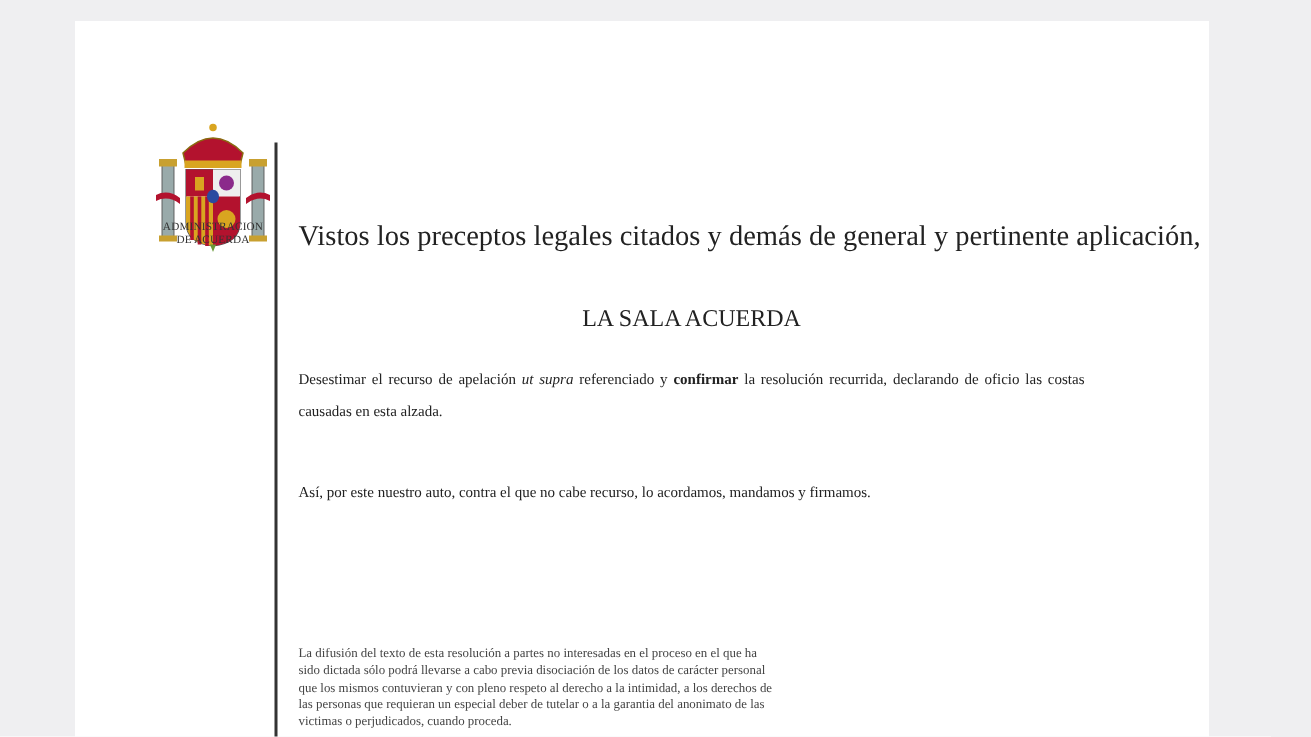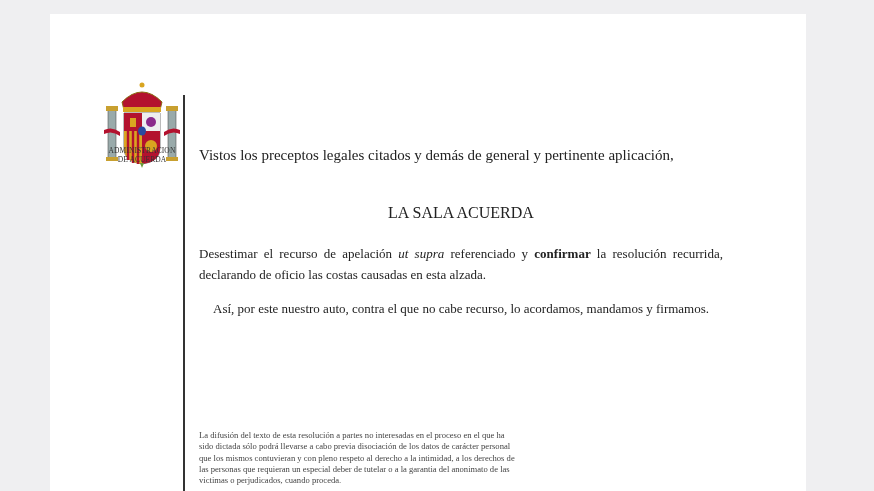--- a/index.html
+++ b/index.html
@@ -3,25 +3,25 @@
 <meta charset="utf-8">
 <style>
   html, body { margin:0; padding:0; }
   body { width:874px; height:491px; background:#efeff1; position:relative; overflow:hidden; }
   .page { position:absolute; left:50px; top:14px; width:756px; height:480px; background:#fff; }
   .rule { position:absolute; left:133px; top:81px; width:1.5px; height:400px; background:#333; }
   .crest { position:absolute; left:52px; top:66px; width:80px; height:120px; }
   .crest-label { position:absolute; left:50px; top:132px; width:84px; text-align:center;
     font-family:Liberation Serif, serif; font-size:7.5px; line-height:9px; color:#333; letter-spacing:0.1px; }
   .serif { font-family:"Liberation Serif", serif; color:#222; position:absolute; }
-  .p1 { left:149px; top:133px; font-size:15px; white-space:nowrap; }
+  .p1 { left:149px; top:133px; font-size:19px; white-space:nowrap; }
   .title { left:149px; width:524px; top:190px; text-align:center; font-weight:normal; font-size:16px; }
-  .just { left:149px; width:524px; font-size:13px; line-height:21px; text-align:justify; text-align-last:left; }
+  .just { left:149px; width:524px; font-size:10px; line-height:21px; text-align:justify; text-align-last:left; }
   .p2 { top:229px; }
-  .p3 { top:284px;margin-left:14px; }
+  .p3 { top:304px; }
   .footer { position:absolute; left:149px; top:416px; width:524px; font-family:Liberation Serif, serif;
     font-size:8.6px; line-height:11.3px; color:#444; white-space:pre; }
 </style>
 </head>
 <body>
 
 <div class="page">
   <svg class="crest" viewBox="0 0 80 120">
 
     <rect x="6" y="30" width="8" height="48" fill="#9aa" stroke="#555" stroke-width="0.6"></rect>

